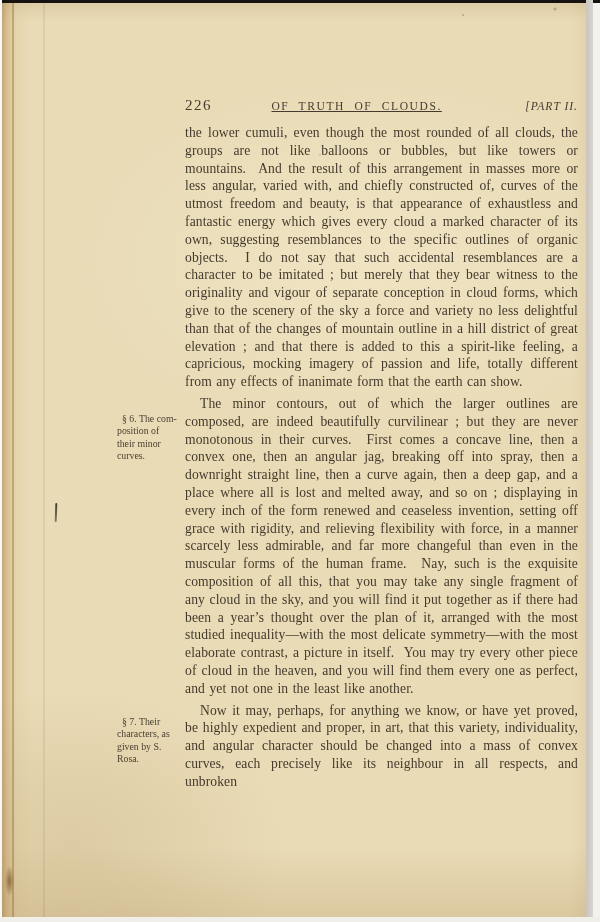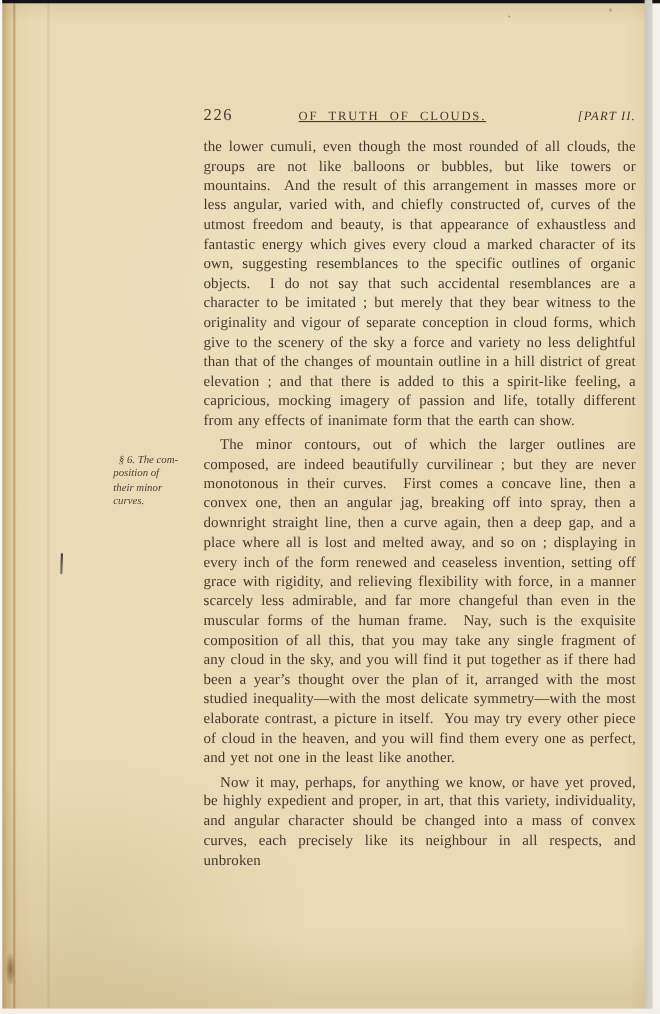--- a/index.html
+++ b/index.html
@@ -70,22 +70,22 @@
   }
   .body-text p {
     margin: 0; white-space: pre-wrap;
     text-align: justify; text-align-last: left;
     word-spacing: 1px; letter-spacing: 0.1px;
   }
   .body-text p.indent { text-indent: 15px; margin-top: 4px; }
 
   
   .sidenote {
-    position: absolute; left: 103px; width: 78px;
-    color: #4a4132; font-size: 9.8px; line-height: 12.4px; font-style: italic;
+    position: absolute; left: 117px; width: 78px;
+    color: #4a4132; font-size: 9.8px; line-height: 12.4px;
   }
   .sidenote .sn-line { display: block; }
   .sidenote .sn-line:first-child { text-indent: 5px; }
   .sidenote-6 { top: 413px; }
   .sidenote-7 { top: 716px; }
 </style>
 </head>
 <body>
 
 <div class="scan">
@@ -109,19 +109,25 @@
     <p class="indent">Now it may, perhaps, for anything we know, or have yet proved, be highly expedient and proper, in art, that this variety, individuality, and angular character should be changed into a mass of convex curves, each precisely like its neighbour in all respects, and unbroken</p>
   </div>
 
   <div class="sidenote sidenote-6">
     <span class="sn-line">§ 6. The com-</span>
     <span class="sn-line">position of</span>
     <span class="sn-line">their minor</span>
     <span class="sn-line">curves.</span>
   </div>
 
+  <div class="sidenote sidenote-7">
+    <span class="sn-line">§ 7. Their</span>
+    <span class="sn-line">characters, as</span>
+    <span class="sn-line">given by S.</span>
+    <span class="sn-line">Rosa.</span>
+  </div>
 
   <div class="edge-top"></div>
   <div class="edge-left"></div>
   <div class="edge-right"></div>
   <div class="edge-bottom"></div>
 
 </div>
 
 </body></html>

